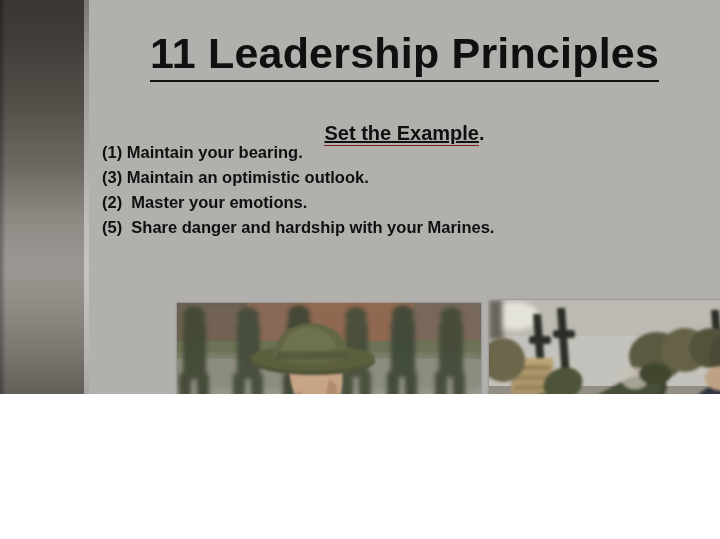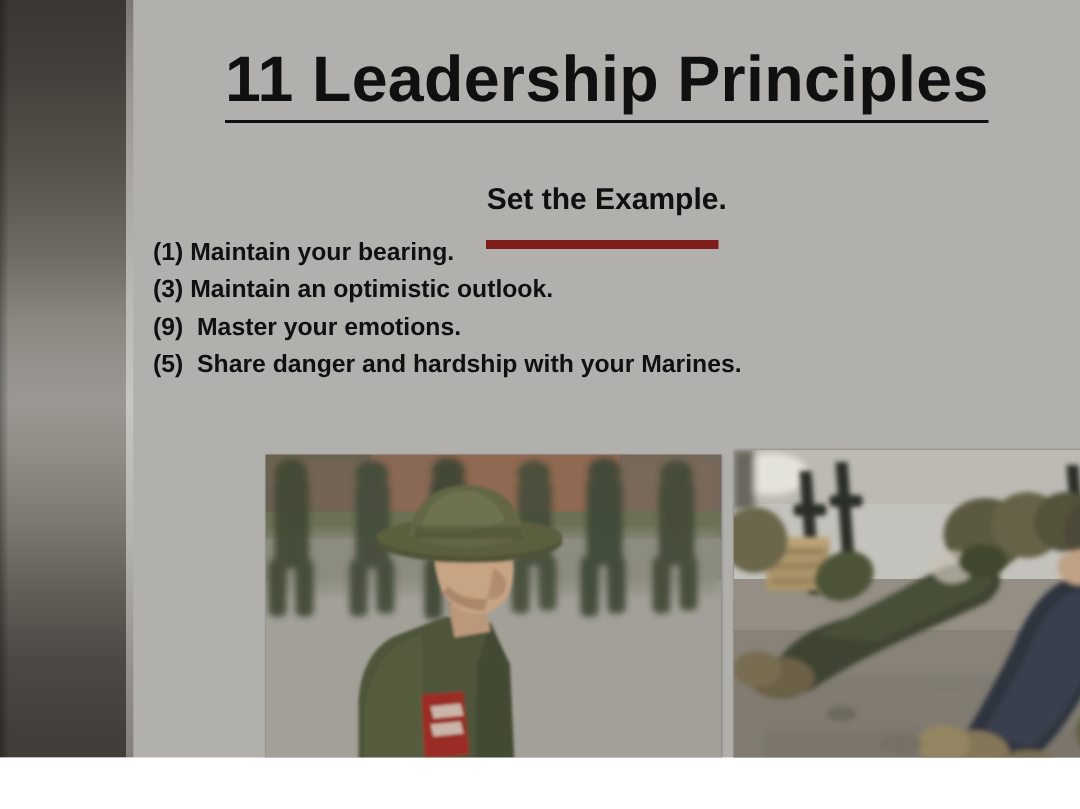--- a/index.html
+++ b/index.html
@@ -3,21 +3,21 @@
 <meta charset="utf-8">
 <style>
   html, body {
     margin: 0;
     padding: 0;
     background: #ffffff;
   }
   #slide-root {
     position: relative;
     width: 720px;
-    height: 505px;
+    height: 394px;
     overflow: hidden;
     font-family: "Liberation Sans", sans-serif;
     background: #b2b0ad;
   }
 
   
   #sidebar-gradient {
     position: absolute;
     left: 0;
     top: 0;
@@ -100,29 +100,30 @@
     position: absolute;
     left: 0;
     top: 122px;
     width: 631px;
     text-align: center;
     font-size: 20px;
     font-weight: 700;
     color: #101010;
   }
   #slide-subtitle .u {
-    border-bottom: 6px solid #7f1d1d;
-    padding-bottom: 16px;
+    border-bottom: 1px solid #7f1d1d;
+    padding-bottom: 1px;
+    text-decoration: underline;
   }
 
   
   #principles-list {
     position: absolute;
     left: 13px;
-    top: 156px;
+    top: 140px;
     width: 600px;
   }
   .principle-item {
     font-size: 16.5px;
     font-weight: 700;
     color: #101010;
     line-height: 25px;
     white-space: pre;
   }
 
@@ -159,21 +160,21 @@
 
   <div id="slide-canvas">
 
     <div id="slide-title"><span class="u">11 Leadership Principles</span></div>
 
     <div id="slide-subtitle"><span class="u">Set the Example</span><span>.</span></div>
 
     <div id="principles-list">
       <div class="principle-item">(1) Maintain your bearing.</div>
       <div class="principle-item">(3) Maintain an optimistic outlook.</div>
-      <div class="principle-item">(9)  Master your emotions.</div>
+      <div class="principle-item">(2)  Master your emotions.</div>
       <div class="principle-item">(5)  Share danger and hardship with your Marines.</div>
     </div>
 
     <div class="photo" id="photo-drill-instructor">
       <svg viewBox="0 0 304 207" preserveAspectRatio="none">
         <defs>
           <linearGradient id="dgrd" x1="0" y1="0" x2="0" y2="1">
             <stop offset="0%" stop-color="#b9a18c"></stop>
             <stop offset="100%" stop-color="#9c8772"></stop>
           </linearGradient>

